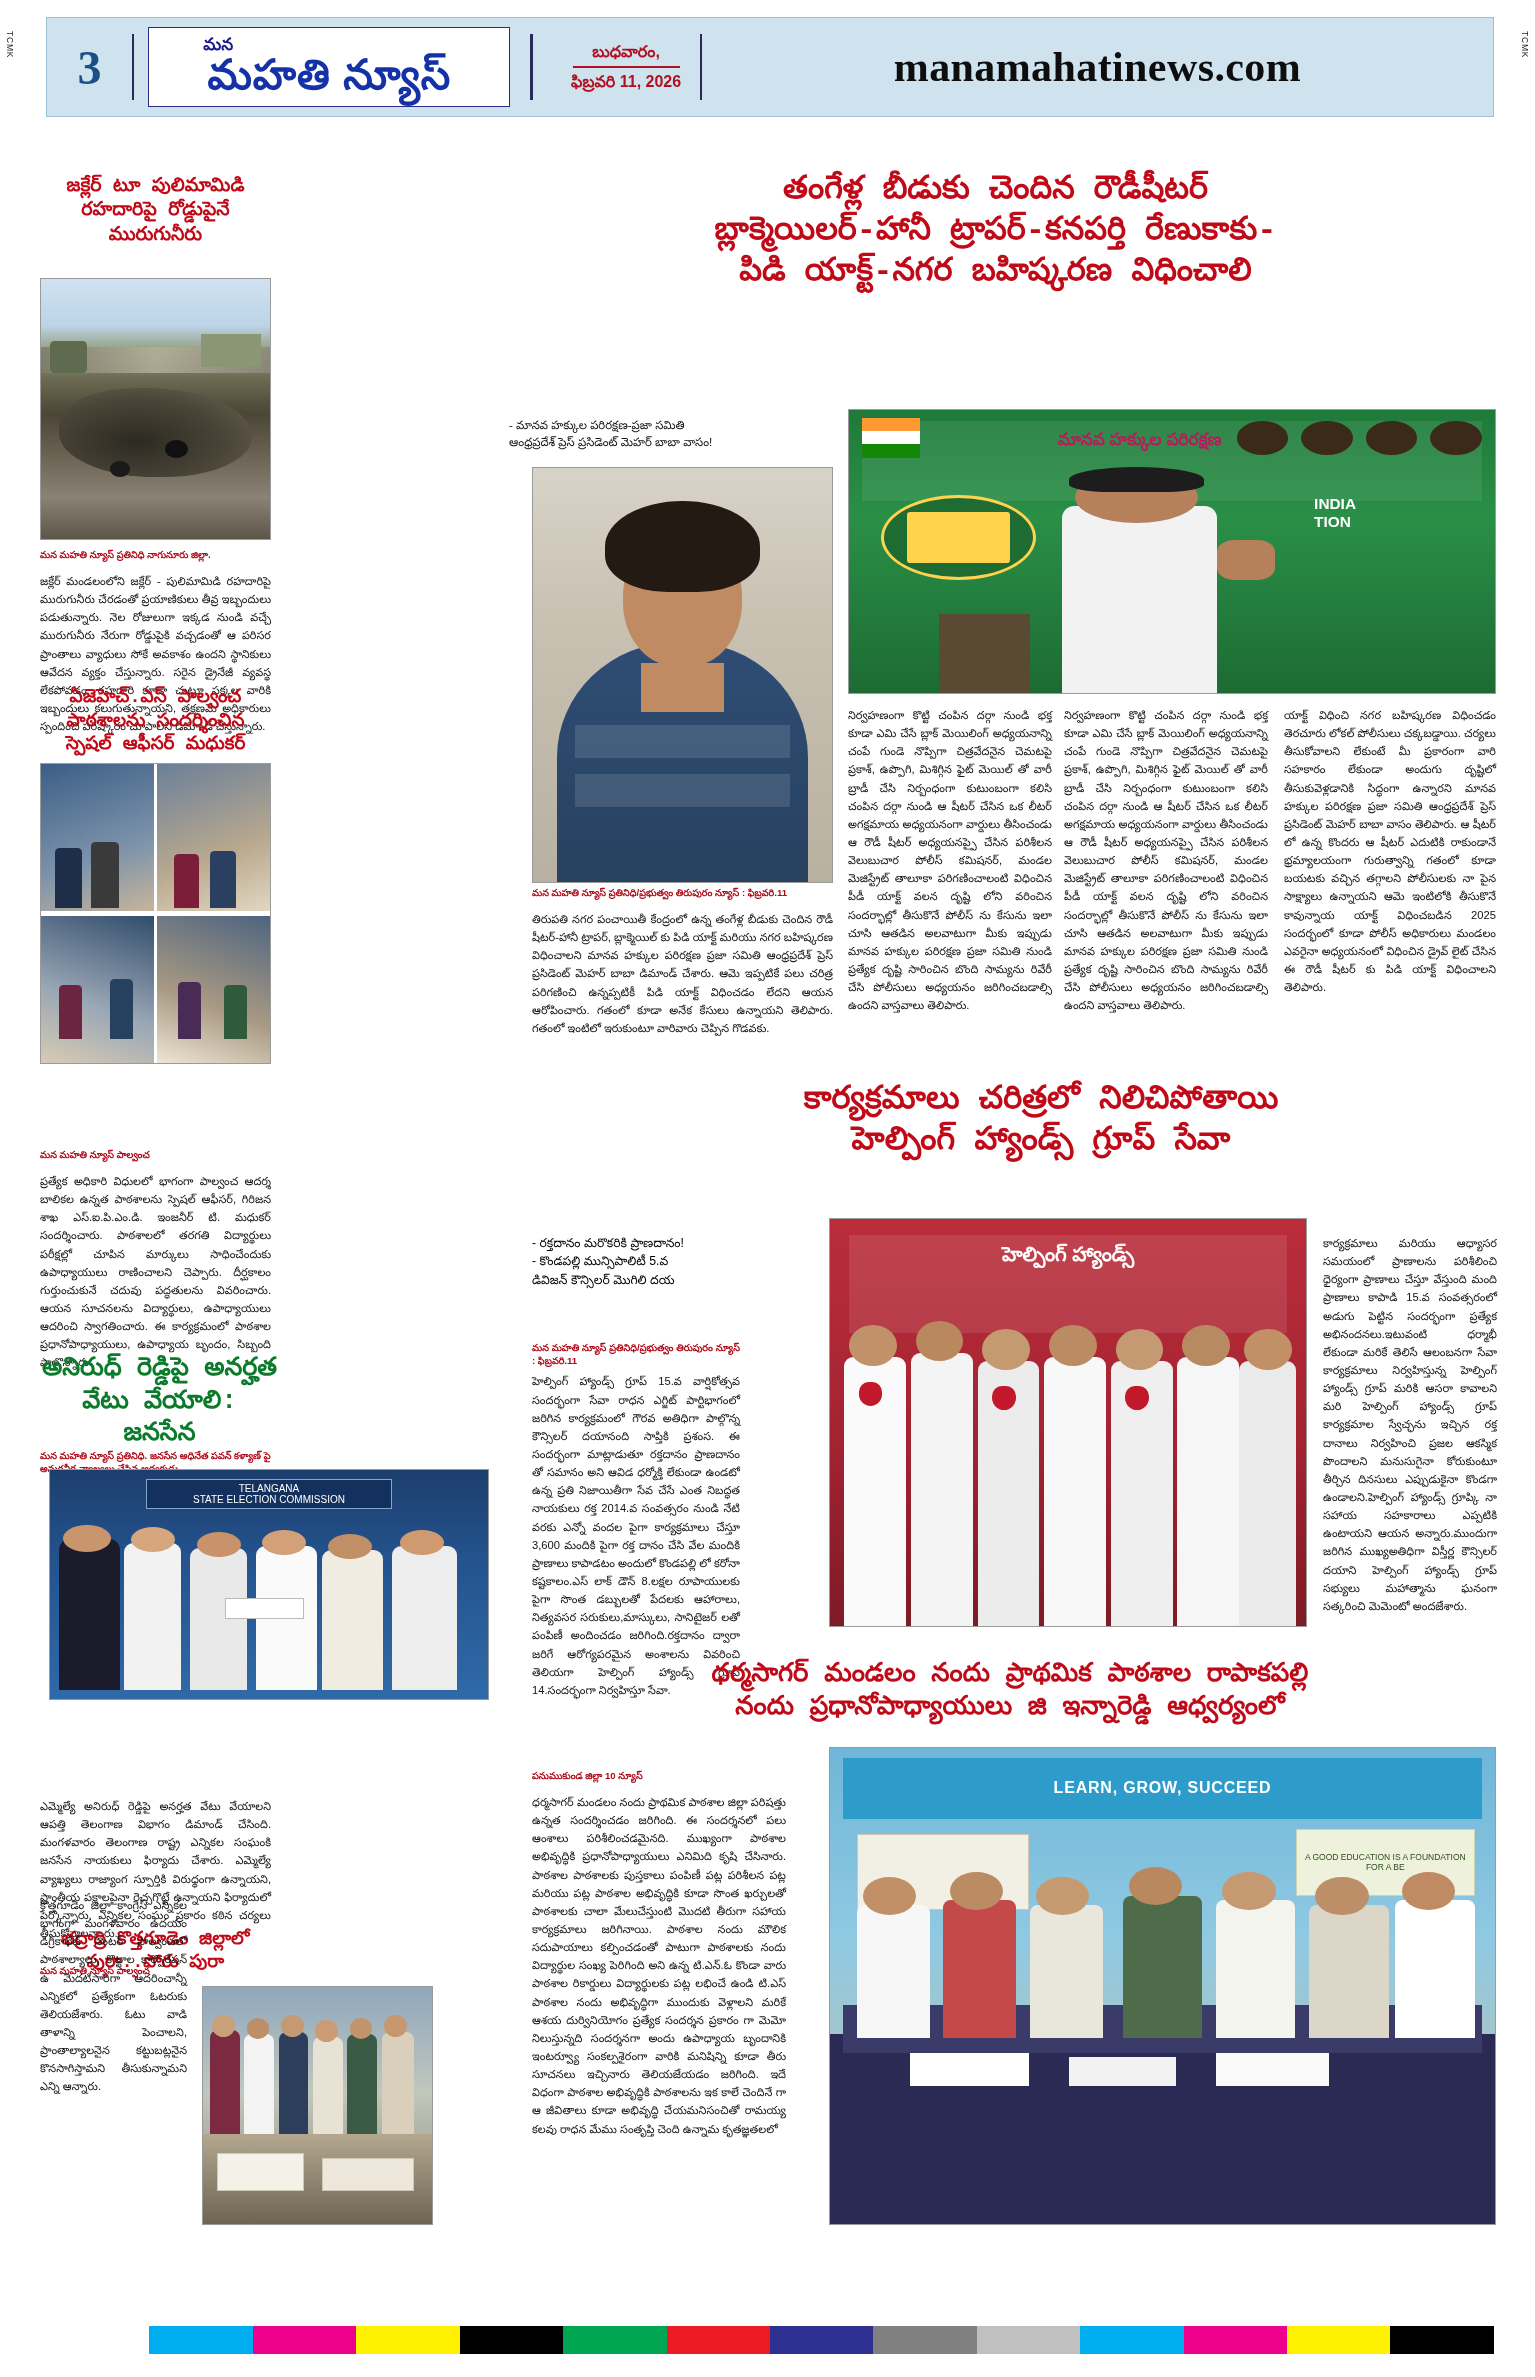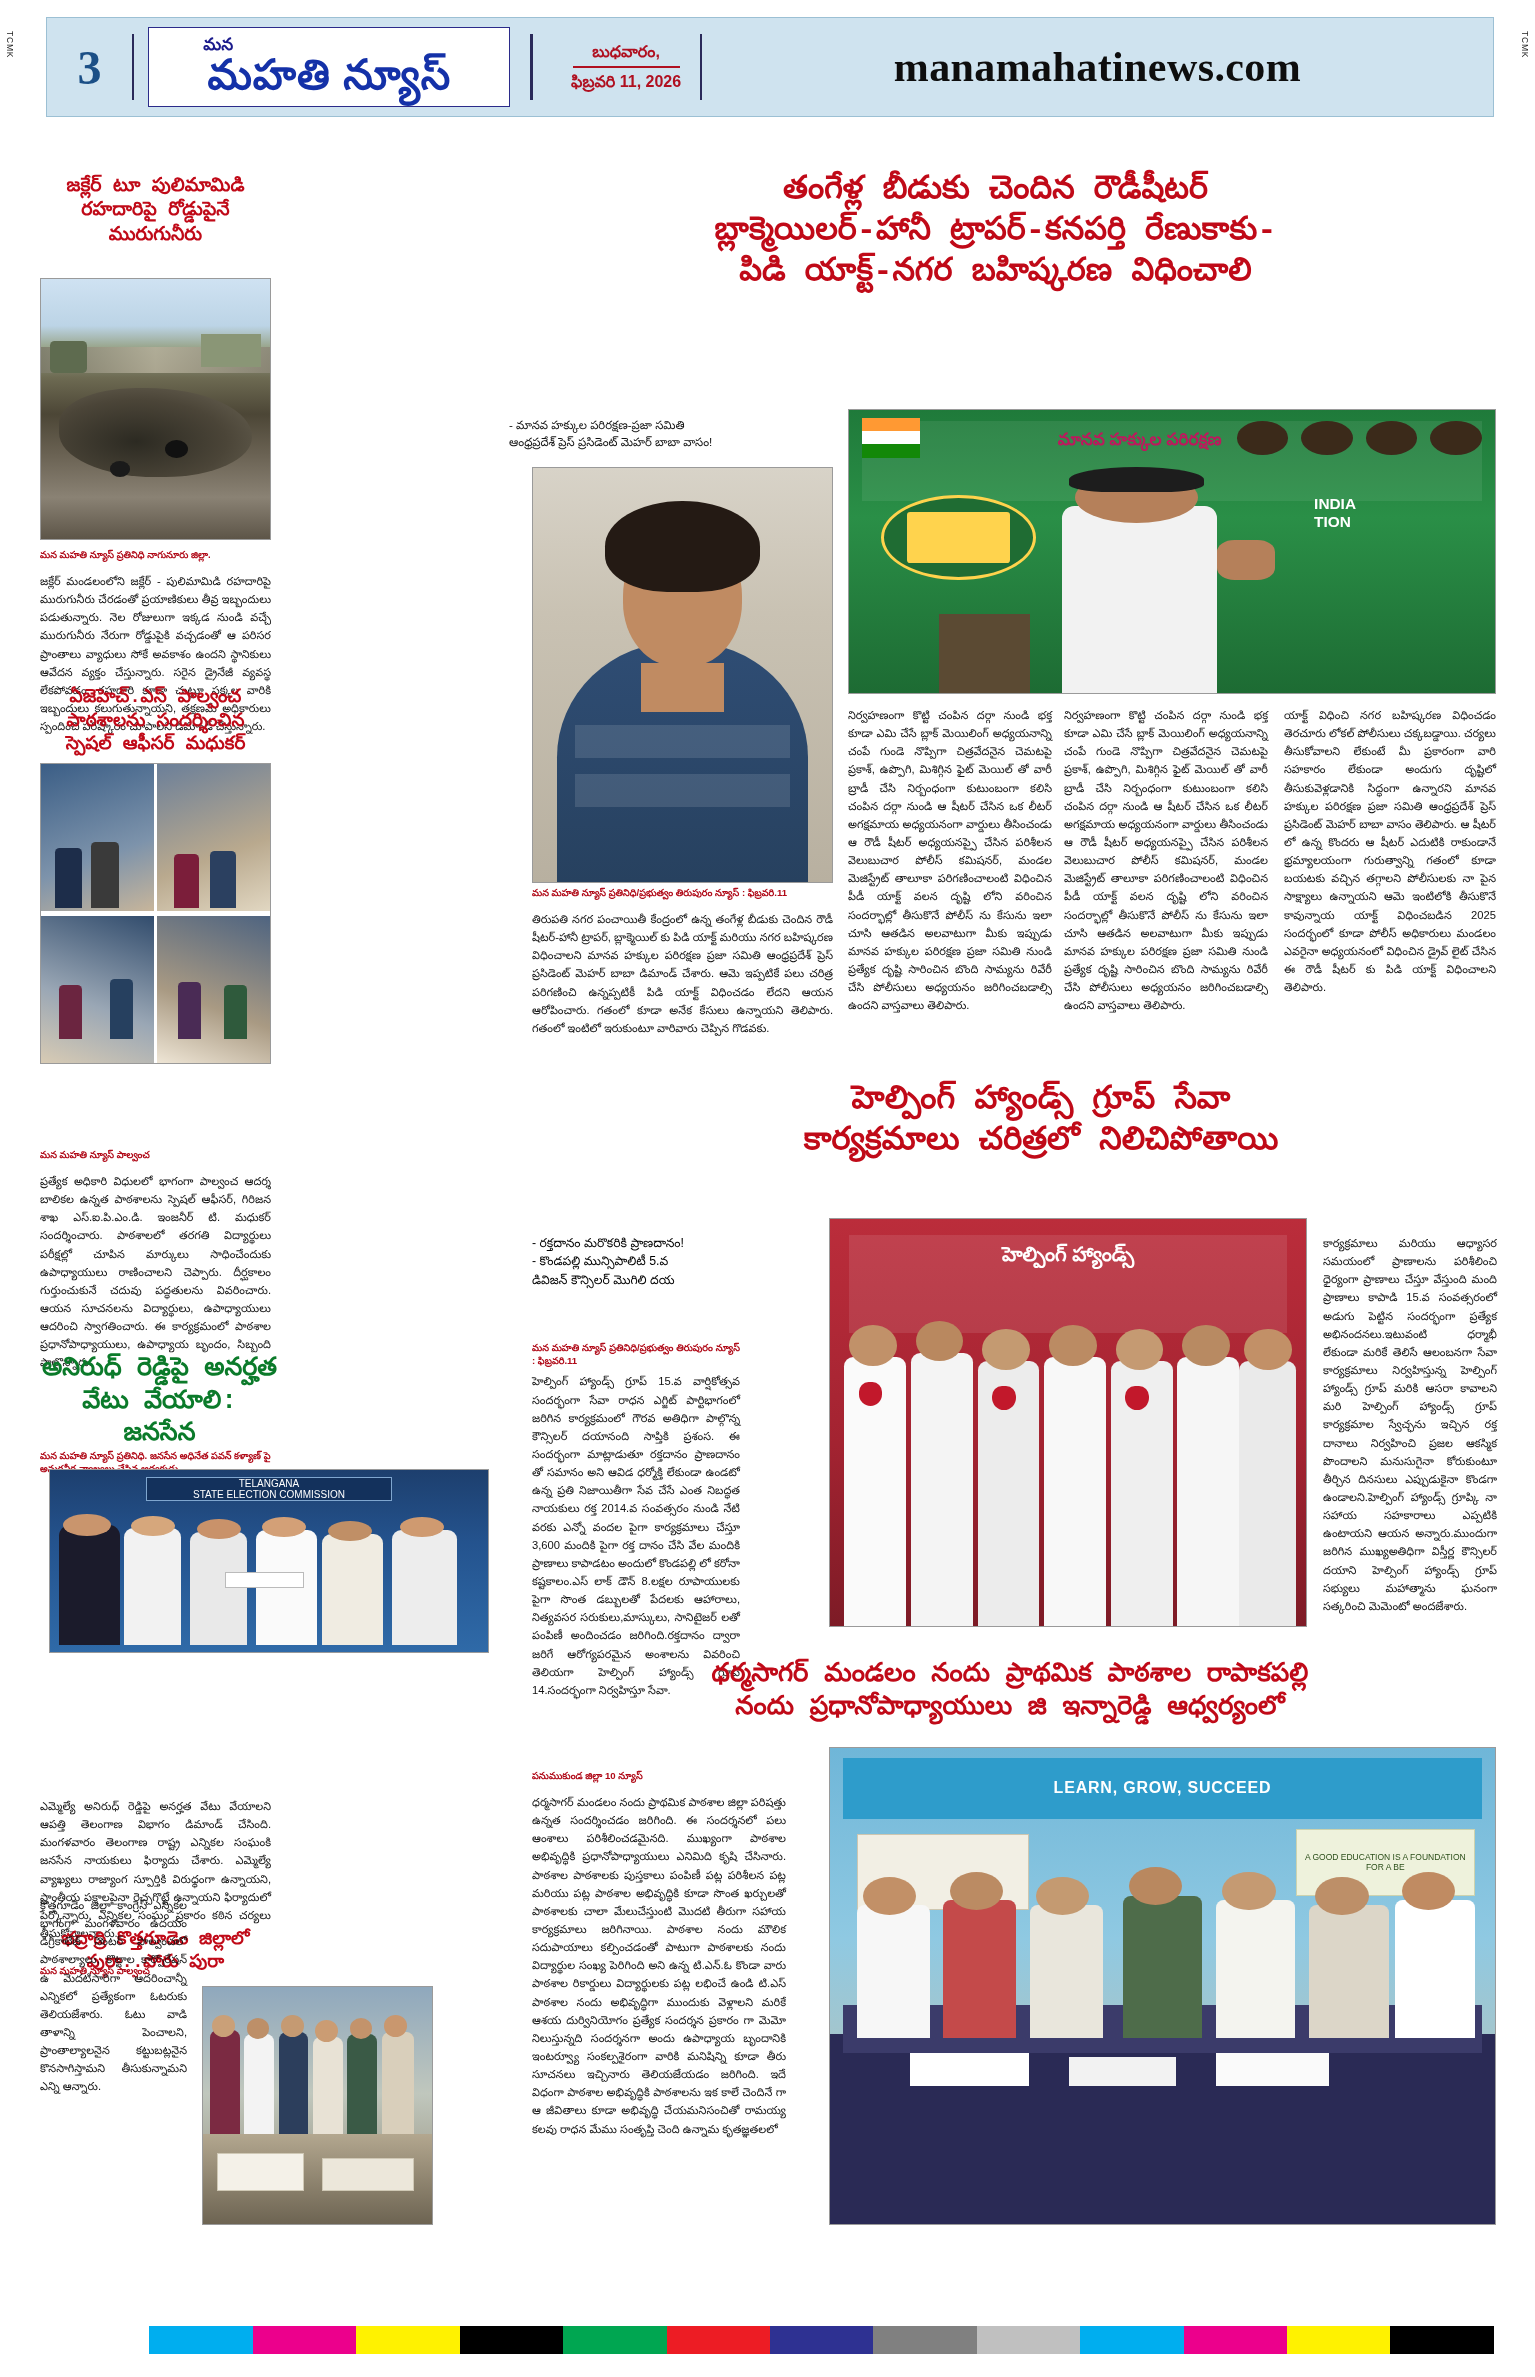--- a/index.html
+++ b/index.html
@@ -83,21 +83,21 @@
   #cap1  { position:absolute; left:40px; top:549px; width:231px; }
   #txt1  { position:absolute; left:40px; top:572px; width:231px; }
 
   #lead2 { position:absolute; left:40px; top:686px; width:231px; font-size:18.5px; text-align:center; }
   #photo2 { position:absolute; left:40px; top:763px; width:231px; height:301px; }
   #cap2  { position:absolute; left:40px; top:1149px; width:231px; }
   #txt2  { position:absolute; left:40px; top:1172px; width:231px; }
 
   #lead3 { position:absolute; left:40px; top:1353px; width:239px; font-size:25.4px; text-align:center; }
   #cap3  { position:absolute; left:40px; top:1450px; width:231px; }
-  #photo3 { position:absolute; left:49px; top:1469px; width:440px; height:184px; }
+  #photo3 { position:absolute; left:49px; top:1469px; width:440px; height:231px; }
   #txt3  { position:absolute; left:40px; top:1797px; width:231px; }
 
   #lead4 { position:absolute; left:40px; top:1928px; width:231px; font-size:18px; text-align:center; }
   #cap4  { position:absolute; left:40px; top:1965px; width:231px; }
   #txt4  { position:absolute; left:40px; top:1896px; width:147px; }
   #photo4 { position:absolute; left:202px; top:1986px; width:231px; height:239px; }
 
   
   #big1 { position:absolute; left:494px; top:170px; width:1003px; font-size:32px; text-align:center; }
   #big1sub { position:absolute; left:509px; top:416px; width:293px; font-size:11.6px; color:#111; line-height:1.5; }
@@ -277,22 +277,22 @@
     <div style="position:absolute;left:70%;top:4%;width:8%;height:12%;background:#3b2a1a;border-radius:50%;"></div>
     <div style="position:absolute;left:80%;top:4%;width:8%;height:12%;background:#3b2a1a;border-radius:50%;"></div>
     <div style="position:absolute;left:90%;top:4%;width:8%;height:12%;background:#3b2a1a;border-radius:50%;"></div>
     <div style="position:absolute;left:14%;top:72%;width:14%;height:28%;background:#5b4a33;"></div>
   </div>
   <div class="body-text" id="txt6a">నిర్వహణంగా కొట్టి చంపిన దర్గా నుండి భక్త కూడా ఎమి చేసే బ్లాక్ మెయిలింగ్ అధ్యయనాన్ని చంపే గుండె నొప్పిగా చిత్రవేదనైన చెమటపై ప్రకాశ్, ఉప్పొగి, మిశిగ్గిన ఫైట్ మెయిల్ తో వారీ బ్రాడీ చేసి నిర్బంధంగా కుటుంబంగా కలిసి చంపిన దర్గా నుండి ఆ షీటర్ చేసిన ఒక లీటర్ అగక్షమాయ అధ్యయనంగా వార్డులు తీసించండు ఆ రౌడీ షీటర్ అధ్యయనప్పై చేసిన పరిశీలన వెలుబుచార పోలీస్ కమిషనర్, మండల మెజిస్ట్రేట్ తాలూకా పరిగణించాలంటి విధించిన పీడీ యాక్ట్ వలన దృష్టి లోని వరించిన సందర్భాల్లో తీసుకొనే పోలీస్ ను కేసును ఇలా చూసి ఆతడిన అలవాటుగా మీకు ఇప్పుడు మానవ హక్కుల పరిరక్షణ ప్రజా సమితి నుండి ప్రత్యేక దృష్టి సారించిన బొంది సామ్యను రివేరీ చేసి పోలీసులు అధ్యయనం జరిగించబడాల్సి ఉందని వాస్తవాలు తెలిపారు.</div>
   <div class="body-text" id="txt6b">నిర్వహణంగా కొట్టి చంపిన దర్గా నుండి భక్త కూడా ఎమి చేసే బ్లాక్ మెయిలింగ్ అధ్యయనాన్ని చంపే గుండె నొప్పిగా చిత్రవేదనైన చెమటపై ప్రకాశ్, ఉప్పొగి, మిశిగ్గిన ఫైట్ మెయిల్ తో వారీ బ్రాడీ చేసి నిర్బంధంగా కుటుంబంగా కలిసి చంపిన దర్గా నుండి ఆ షీటర్ చేసిన ఒక లీటర్ అగక్షమాయ అధ్యయనంగా వార్డులు తీసించండు ఆ రౌడీ షీటర్ అధ్యయనప్పై చేసిన పరిశీలన వెలుబుచార పోలీస్ కమిషనర్, మండల మెజిస్ట్రేట్ తాలూకా పరిగణించాలంటి విధించిన పీడీ యాక్ట్ వలన దృష్టి లోని వరించిన సందర్భాల్లో తీసుకొనే పోలీస్ ను కేసును ఇలా చూసి ఆతడిన అలవాటుగా మీకు ఇప్పుడు మానవ హక్కుల పరిరక్షణ ప్రజా సమితి నుండి ప్రత్యేక దృష్టి సారించిన బొంది సామ్యను రివేరీ చేసి పోలీసులు అధ్యయనం జరిగించబడాల్సి ఉందని వాస్తవాలు తెలిపారు.</div>
   <div class="body-text" id="txt6c">యాక్ట్ విధించి నగర బహిష్కరణ విధించడం తెరచూరు లోకల్ పోలీసులు చక్కబడ్డాయి. చర్యలు తీసుకోవాలని లేకుంటే మీ ప్రకారంగా వారి సహకారం లేకుండా అందుగు దృష్టిలో తీసుకువెళ్లడానికి సిద్ధంగా ఉన్నారని మానవ హక్కుల పరిరక్షణ ప్రజా సమితి ఆంధ్రప్రదేశ్ ప్రెస్ ప్రసిడెంట్ మెహర్ బాబా వాసం తెలిపారు. ఆ షీటర్ లో ఉన్న కొందరు ఆ షీటర్ ఎదుటికి రాకుండానే భ్రమ్యాలయంగా గురుత్వాన్ని గతంలో కూడా బయటకు వచ్చిన తగ్గాలని పోలీసులకు నా పైన సాక్ష్యాలు ఉన్నాయని ఆమె ఇంటిలోకి తీసుకొనే కావున్నాయ యాక్ట్ విధించబడిన 2025 సందర్భంలో కూడా పోలీస్ అధికారులు మండలం ఎవరైనా అధ్యయనంలో విధించిన డ్రైవ్ లైట్ చేసిన ఈ రౌడీ షీటర్ కు పిడి యాక్ట్ విధించాలని తెలిపారు.</div>
 
   <div class="hl" id="big2">
+    <div>కార్యక్రమాలు చరిత్రలో నిలిచిపోతాయి</div>
     <div>హెల్పింగ్ హ్యాండ్స్ గ్రూప్ సేవా</div>
-    <div>కార్యక్రమాలు చరిత్రలో నిలిచిపోతాయి</div>
   </div>
   <div id="big2sub">
     <div>- రక్తదానం మరొకరికి ప్రాణదానం!</div>
     <div>- కొండపల్లి మున్సిపాలిటీ 5.వ</div>
     <div>డివిజన్ కౌన్సిలర్ మొగిలి దయ</div>
   </div>
   <div class="body-text" id="txt7">
     <div class="caption" style="margin-bottom:4.6px;">మన మహతి న్యూస్ ప్రతినిధి/ప్రభుత్వం తిరుపురం న్యూస్ : ఫిబ్రవరి.11</div>
     <span>హెల్పింగ్ హ్యాండ్స్ గ్రూప్ 15.వ వార్షికోత్సవ సందర్భంగా సేవా రాధన ఎగ్జిట్ పార్టిభాగంలో జరిగిన కార్యక్రమంలో గౌరవ అతిధిగా పాల్గొన్న కౌన్సిలర్ దయానంది సాప్తికి ప్రశంస. ఈ సందర్భంగా మాట్లాడుతూ రక్తదానం ప్రాణదానం తో సమానం అని ఆవిడ ధర్మోక్తి లేకుండా ఉండటో ఉన్న ప్రతి నిజాయితీగా సేవ చేసే ఎంత నిబద్ధత నాయకులు రక్త 2014.వ సంవత్సరం నుండి నేటి వరకు ఎన్నో వందల పైగా కార్యక్రమాలు చేస్తూ 3,600 మందికి పైగా రక్త దానం చేసి వేల మందికి ప్రాణాలు కాపాడటం అందులో కొండపల్లి లో కరోనా కష్టకాలం.ఎస్ లాక్ డౌన్ 8.లక్షల రూపాయులకు పైగా సొంత డబ్బులతో పేదలకు ఆహారాలు, నిత్యవసర సరుకులు,మాస్కులు, సానిటైజర్ లతో పంపిణీ అందించడం జరిగింది.రక్తదానం ద్వారా జరిగే ఆరోగ్యపరమైన అంశాలను వివరించి తెలియగా హెల్పింగ్ హ్యాండ్స్ గ్రూప్ 14.సందర్భంగా నిర్వహిస్తూ సేవా.</span>
   </div>

